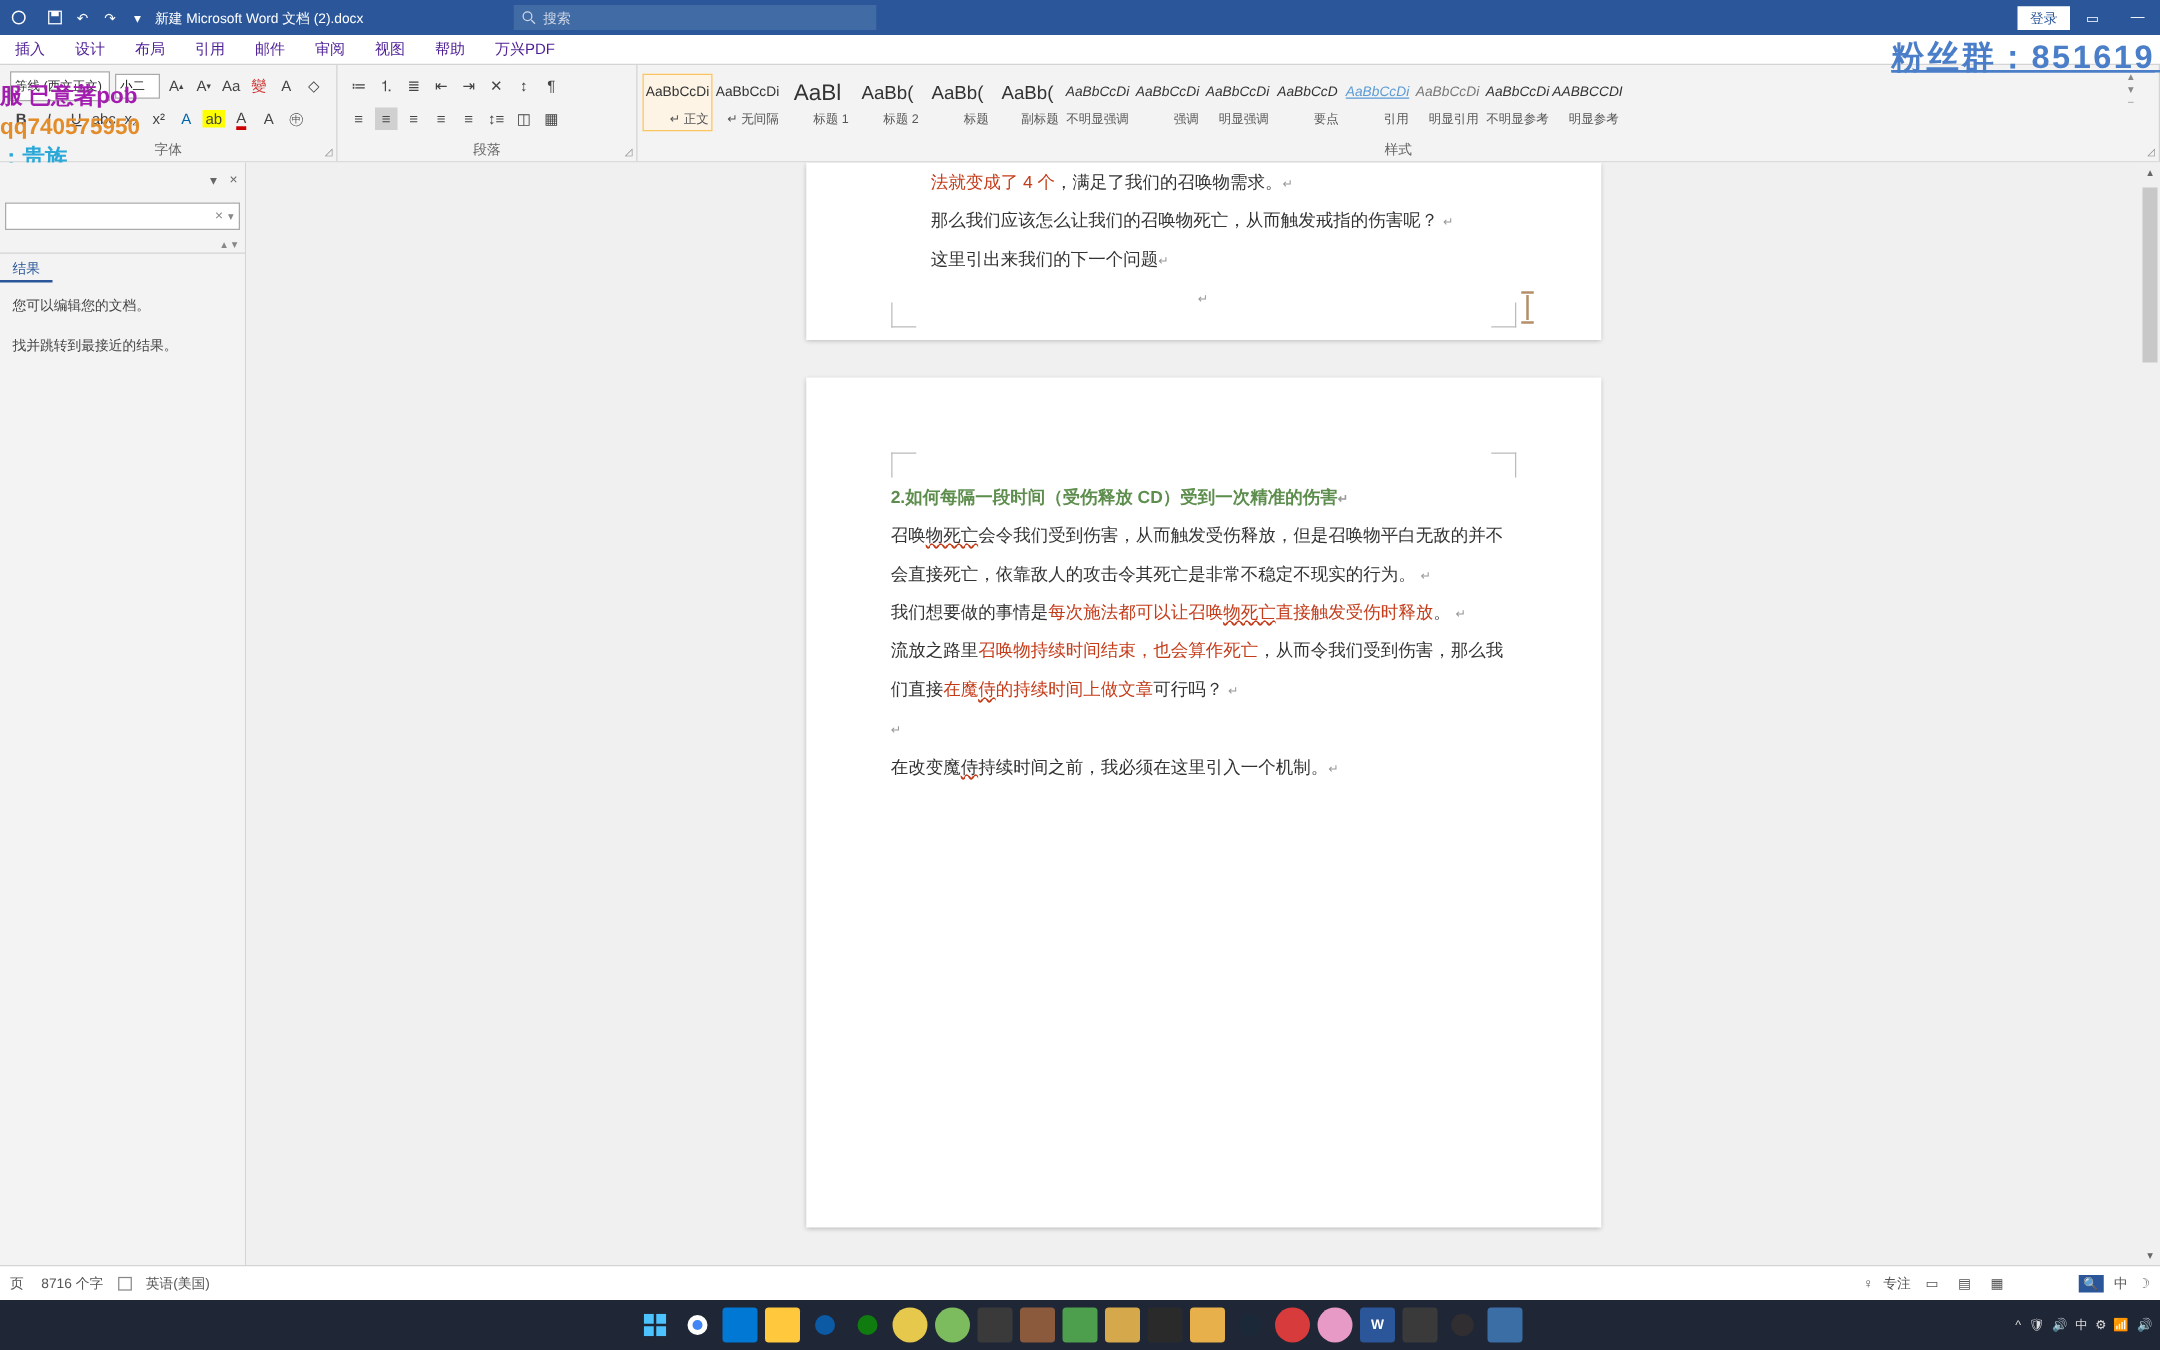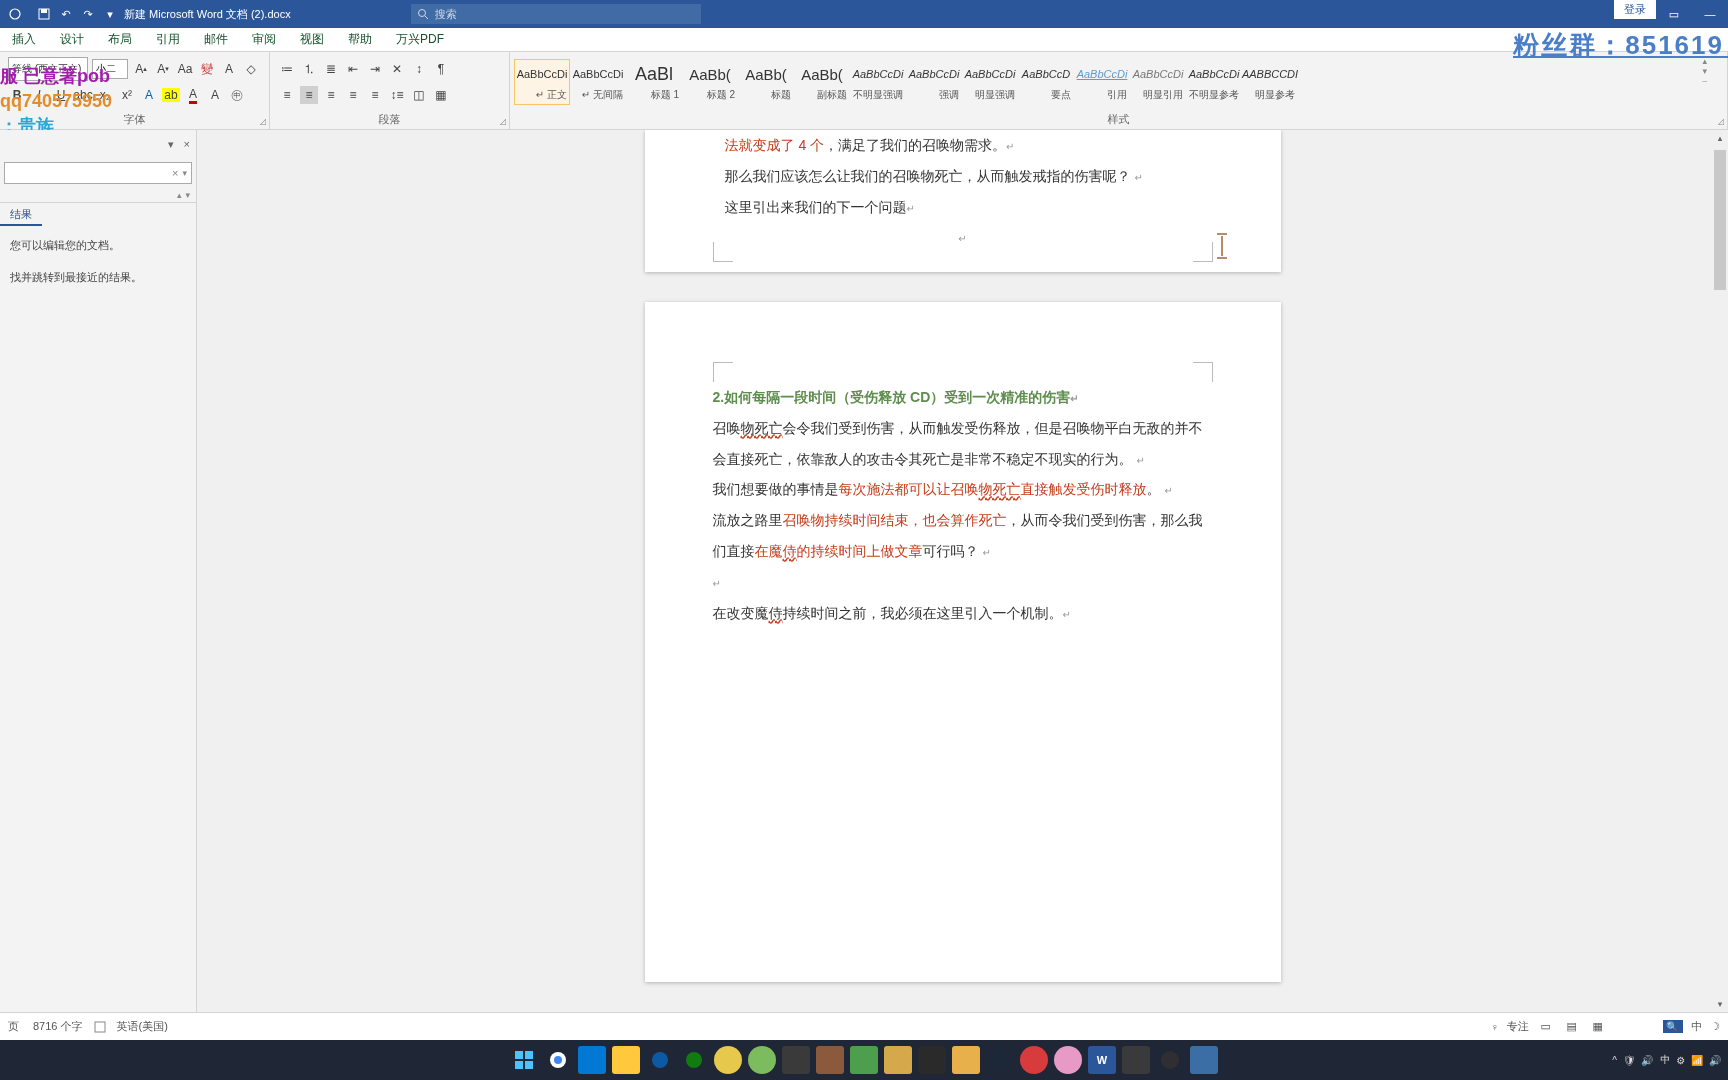--- a/index.html
+++ b/index.html
@@ -6,26 +6,26 @@
 body{width:1728px;height:1080px;overflow:hidden;background:#fff;}
 
 .titlebar{height:28px;background:#2b579a;display:flex;align-items:center;color:#fff;font-size:11px;}
 .tb-left{display:flex;align-items:center;padding-left:6px;}
 .tb-icon{width:18px;height:18px;margin-right:6px;display:flex;align-items:center;justify-content:center;}
 .tb-qat{display:flex;gap:6px;padding:0 6px;}
 .qat-btn{width:16px;height:16px;display:flex;align-items:center;justify-content:center;}
 .tb-title{flex:0 0 auto;}
 .tb-search{margin-left:120px;width:290px;height:20px;background:#406ba4;display:flex;align-items:center;padding:0 6px;font-size:11px;}
 .tb-search span.sp{margin-left:6px;color:#d0d8e8;}
-.tb-right{margin-left:auto;display:flex;align-items:flex-start;}
+.tb-right{margin-left:auto;display:flex;align-items:center;}
 .tb-login{background:#fff;color:#2b579a;padding:2px 10px;font-size:11px;}
 .tb-winbtn{width:36px;height:28px;display:flex;align-items:center;justify-content:center;}
 
 .tabs{height:24px;background:#fff;display:flex;align-items:center;border-bottom:1px solid #d4d4d4;}
-.tab{padding:4px 12px;font-size:12px;color:#14532d;}
+.tab{padding:4px 12px;font-size:12px;color:#4c1d95;}
 
 .ribbon{height:78px;background:#f3f3f3;display:flex;border-bottom:1px solid #d4d4d4;}
 .rgroup{border-right:1px solid #d4d4d4;padding:4px 8px 2px;display:flex;flex-direction:column;position:relative;}
 .rgroup-label{position:absolute;bottom:2px;left:0;right:0;text-align:center;font-size:11px;color:#666;}
 .rgroup-dlg{position:absolute;bottom:3px;right:3px;font-size:8px;color:#888;}
 .row{display:flex;align-items:center;gap:4px;height:26px;}
 .font-box{width:80px;height:24px;border:1px solid #aaa;background:#fff;font-size:10px;display:flex;align-items:center;padding:0 3px;color:#333;}
 .size-box{width:36px;height:20px;border:1px solid #aaa;background:#fff;font-size:10px;display:flex;align-items:center;padding:0 3px;}
 .ico{width:18px;height:18px;display:flex;align-items:center;justify-content:center;font-size:12px;color:#444;}
 .style-item{width:56px;padding:2px;text-align:right;font-size:10px;color:#444;border:1px solid transparent;}
@@ -51,21 +51,21 @@
 
 .doc-scroll{flex:1;background:#f0f0f0;overflow:auto;padding:0 0 40px;display:flex;flex-direction:column;align-items:center;}
 .page{width:636px;background:#fff;box-shadow:0 1px 4px rgba(0,0,0,.25);margin-bottom:30px;position:relative;}
 .page1{height:168px;}
 .page2{min-height:680px;padding:80px 68px 60px;}
 .page-corners{position:absolute;width:20px;height:20px;}
 .pc-bl{bottom:10px;left:68px;border-left:1px solid #bbb;border-bottom:1px solid #bbb;}
 .pc-br{bottom:10px;right:68px;border-right:1px solid #bbb;border-bottom:1px solid #bbb;}
 .pc-tl{top:60px;left:68px;border-left:1px solid #bbb;border-top:1px solid #bbb;}
 .pc-tr{top:60px;right:68px;border-right:1px solid #bbb;border-top:1px solid #bbb;}
-.content1{padding:0 80px;font-size:14px;line-height:2.2;color:#333;}
+.content1{padding:0 100px;font-size:14px;line-height:2.2;color:#333;}
 .red{color:#c43c1a;}
 .green-h{color:#5e8e4e;font-weight:bold;}
 .ret{color:#999;font-size:10px;}
 .cursor-caret{position:absolute;top:106px;right:58px;width:2px;height:20px;}
 .cursor-caret::before{content:"";position:absolute;width:10px;height:2px;background:#b38e68;top:-3px;left:-4px;}
 .cursor-caret::after{content:"";position:absolute;width:2px;height:20px;background:#b38e68;}
 .cursor-caret .cap{position:absolute;width:10px;height:2px;background:#b38e68;bottom:-3px;left:-4px;}
 
 .statusbar{position:absolute;bottom:0;left:0;right:0;height:28px;background:#fff;border-top:1px solid #d4d4d4;display:flex;align-items:center;font-size:11px;color:#555;padding:0 8px;}
 .sb-right{margin-left:auto;display:flex;align-items:center;gap:8px;}

